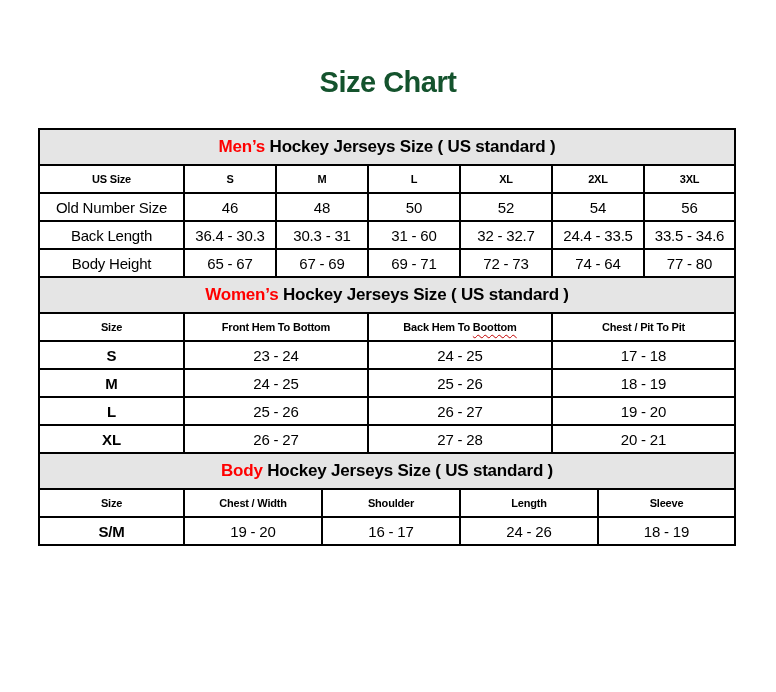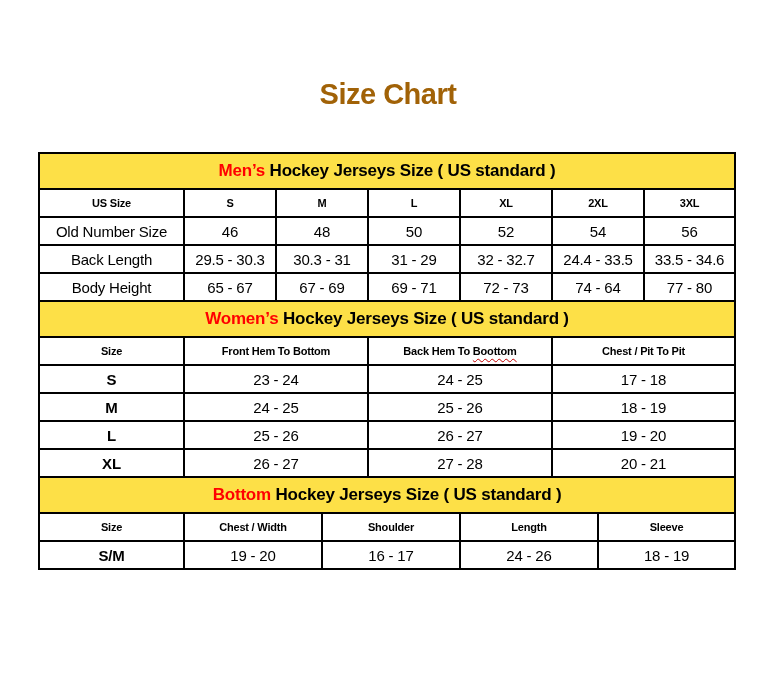--- a/index.html
+++ b/index.html
@@ -6,27 +6,27 @@
     margin: 0;
     padding: 0;
     background: #ffffff;
     width: 776px;
     height: 692px;
     font-family: "Liberation Sans", sans-serif;
     color: #000000;
     overflow: hidden;
   }
   .page-title {
-    margin: 16px;
+    margin: 4px;
     padding: 60px 0 24px 0;
     text-align: center;
     font-size: 29px;
     line-height: 36px;
     font-weight: bold;
-    color: #a16207;
+    color: #14532d;
     letter-spacing: -0.5px;
   }
   .chart-wrap {
     width: 696px;
     margin-left: 38px;
   }
   table {
     border-collapse: collapse;
     table-layout: fixed;
     width: 696px;
@@ -37,21 +37,21 @@
   }
   th, td {
     border: 2px solid #000000;
     text-align: center;
     vertical-align: middle;
     padding: 0 2px;
     overflow: hidden;
     white-space: nowrap;
   }
   tr.band th {
-    background: #fde047;
+    background: #e5e5e5;
     height: 34px;
     font-size: 17px;
     font-weight: bold;
     letter-spacing: -0.2px;
   }
   tr.band .hl {
     color: #FF0000;
   }
   tr.cols th {
     height: 26px;
@@ -111,23 +111,23 @@
         <td>Old Number Size</td>
         <td>46</td>
         <td>48</td>
         <td>50</td>
         <td>52</td>
         <td>54</td>
         <td>56</td>
       </tr>
       <tr>
         <td>Back Length</td>
-        <td>29.5 - 30.3</td>
+        <td>36.4 - 30.3</td>
         <td>30.3 - 31</td>
-        <td>31 - 29</td>
+        <td>31 - 60</td>
         <td>32 - 32.7</td>
         <td>24.4 - 33.5</td>
         <td>33.5 - 34.6</td>
       </tr>
       <tr>
         <td>Body Height</td>
         <td>65 - 67</td>
         <td>67 - 69</td>
         <td>69 - 71</td>
         <td>72 - 73</td>
@@ -186,21 +186,21 @@
   <table>
     <colgroup>
       <col style="width:145px">
         <col style="width:138px">
         <col style="width:138px">
         <col style="width:138px">
         <col style="width:137px">
     </colgroup>
     <tbody>
       <tr class="band">
-        <th colspan="5"><span class="hl">Bottom</span>
+        <th colspan="5"><span class="hl">Body</span>
 <span>Hockey Jerseys Size ( US standard )</span></th>
       </tr>
       <tr class="cols">
         <th>Size</th>
         <th>Chest / Width</th>
         <th>Shoulder</th>
         <th>Length</th>
         <th>Sleeve</th>
       </tr>
       <tr>

